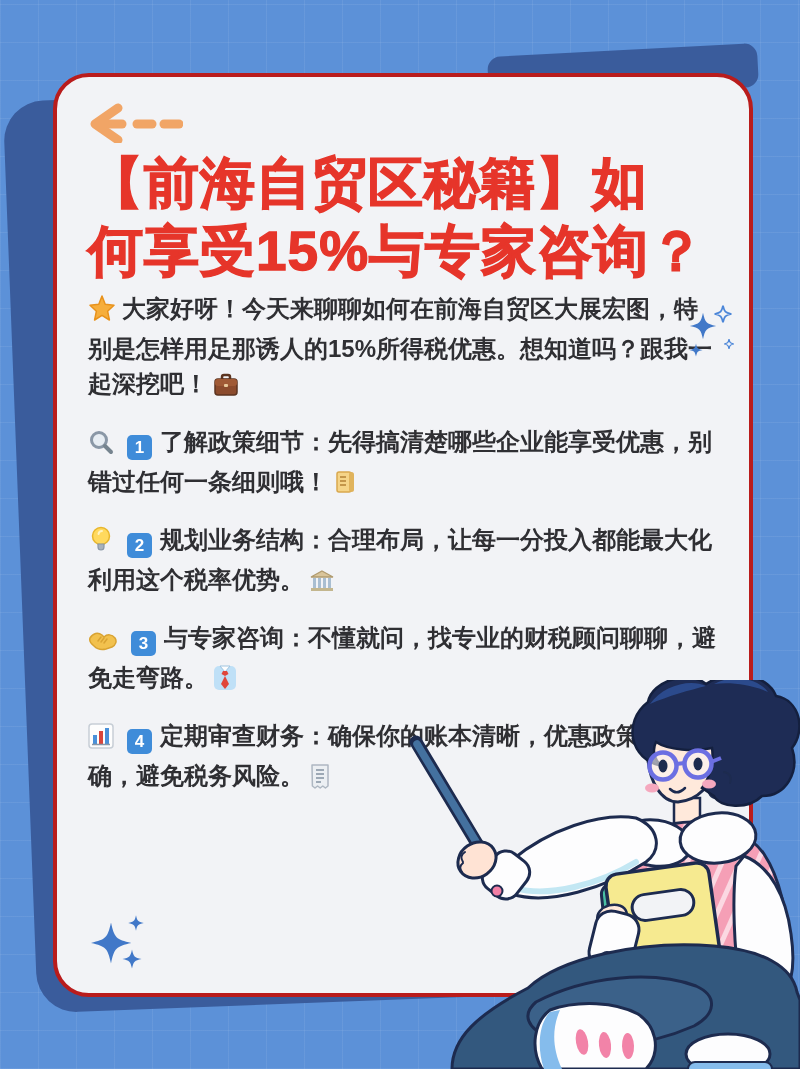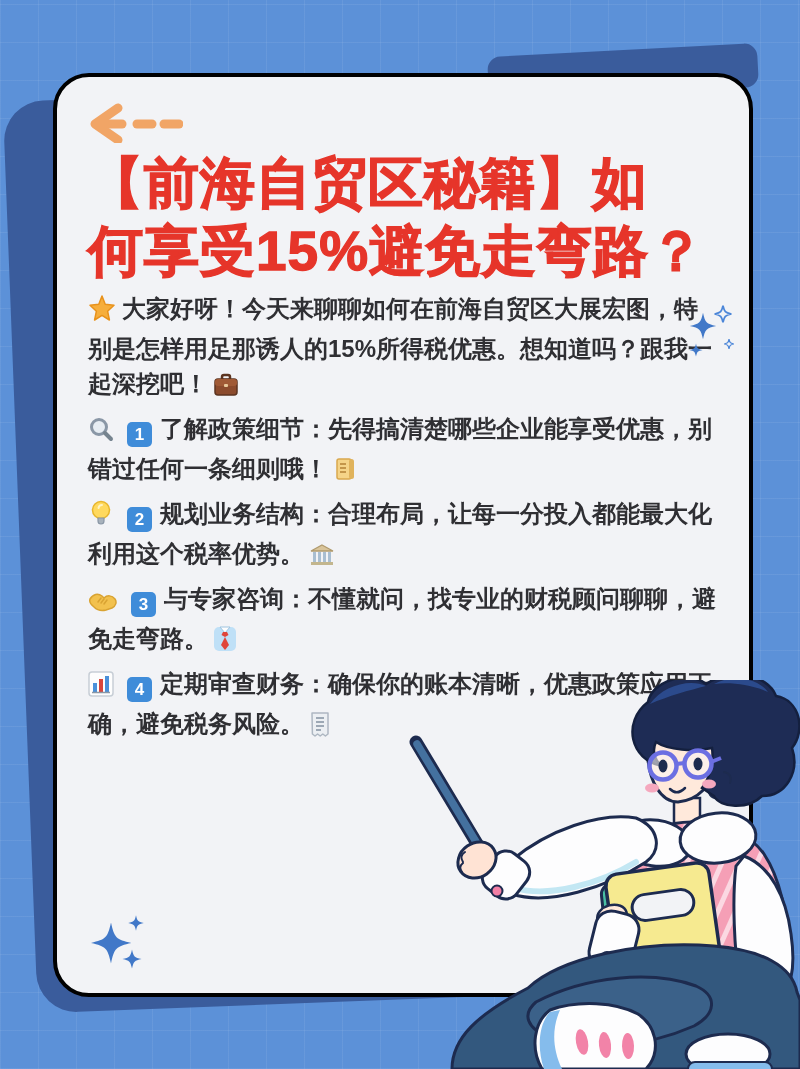--- a/index.html
+++ b/index.html
@@ -17,31 +17,31 @@
   .shadow-card{
     position:absolute;left:20px;top:88px;width:716px;height:912px;
     border-radius:40px;background:#3A5C9C;transform:rotate(-2.2deg);
   }
   .accent-strip{
     position:absolute;left:488px;top:50px;width:270px;height:44px;
     border-radius:13px;background:#3A5C9C;transform:rotate(-3deg);
   }
   .card{
     position:absolute;left:53px;top:73px;width:700px;height:924px;box-sizing:border-box;
-    background:#F2F3F6;border:4px solid #000000;border-radius:36px;
+    background:#F2F3F6;border:4px solid #b91c1c;border-radius:36px;
     padding:24px 30px 0 31px;
   }
   .arrow-row{height:40px;margin-top:2px;}
   .title{
     font-size:55px;line-height:68px;font-weight:900;color:#E6352A;
     letter-spacing:1px;-webkit-text-stroke:1.3px #E6352A;margin-top:6px;
   }
   .para{font-size:24px;line-height:35px;color:#2F2F33;font-weight:600;}
   .intro{margin-top:6px;}
-  .tip{margin-top:5px;}
+  .tip{margin-top:18px;}
   .tip-5{max-width:372px;}
   .keycap{
     display:inline-block;width:25px;height:25px;border-radius:5px;background:#3F8CD9;
     color:#fff;font-weight:700;font-size:17px;line-height:25px;text-align:center;
     margin:0 8px 0 7px;vertical-align:-3px;
   }
   .ico{display:inline-block;vertical-align:-5px;}
   .ico.lead{margin-right:6px;}
   .ico.trail{margin-left:5px;}
   .sparkles-right{position:absolute;left:632px;top:225px;}
@@ -64,21 +64,21 @@
           <polyline points="30,5 7,21 30,37" fill="none" stroke="#F1A566" stroke-width="9" stroke-linecap="round" stroke-linejoin="round"></polyline>
           <line x1="9" y1="21" x2="34" y2="21" stroke="#F1A566" stroke-width="9" stroke-linecap="round"></line>
           <line x1="49" y1="21" x2="64" y2="21" stroke="#F1A566" stroke-width="9" stroke-linecap="round"></line>
           <line x1="76" y1="21" x2="91" y2="21" stroke="#F1A566" stroke-width="9" stroke-linecap="round"></line>
         </svg>
       </span>
     </div>
 
     <div class="title">
       <div>【前海自贸区秘籍】如</div>
-      <div>何享受15%避免走弯路？</div>
+      <div>何享受15%与专家咨询？</div>
     </div>
 
     <div class="para intro">
       <span class="ico lead">
         <svg width="28" height="28" viewBox="0 0 28 28">
             <path d="M14 2 L17.2 10.2 L26 11.3 L19.6 17.2 L21.4 26 L14 21.4 L6.6 26 L8.4 17.2 L2 11.3 L10.8 10.2 Z" fill="#F6AE3C" stroke="#E8921C" stroke-width="1.5" stroke-linejoin="round"></path>
           </svg>
       </span><span>大家好呀！今天来聊聊如何在前海自贸区大展宏图，特别是怎样用足那诱人的15%所得税优惠。想知道吗？跟我一起深挖吧！</span><span class="ico trail">
         <svg width="26" height="24" viewBox="0 0 26 24">
             <rect x="9" y="2" width="8" height="5" rx="2" fill="none" stroke="#5C3420" stroke-width="2.5"></rect>

